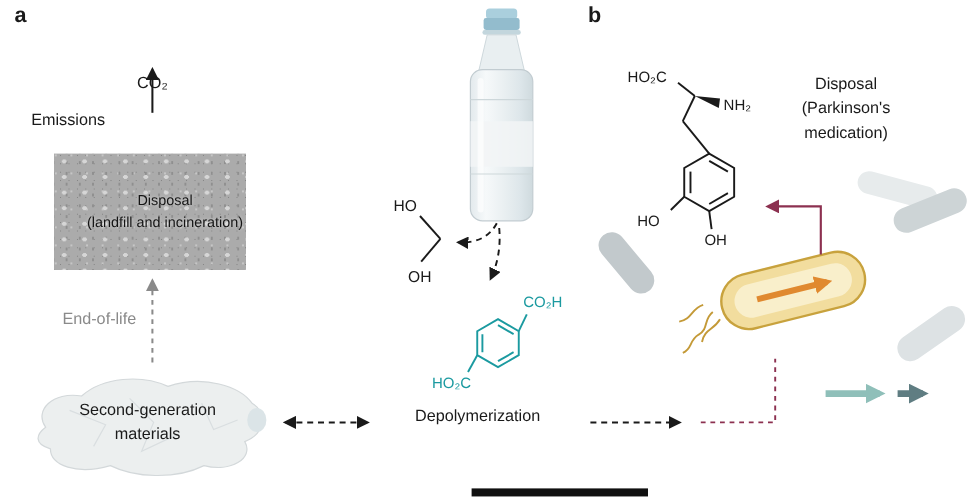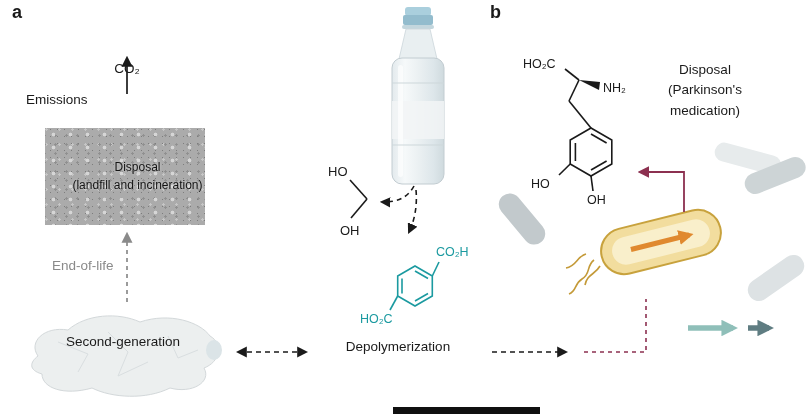--- a/index.html
+++ b/index.html
@@ -181,20 +181,21 @@
 
   <div class="panel-label" style="left:12px;top:2px;">a</div>
   <div class="panel-label" style="left:490px;top:2px;">b</div>
 
   <div class="txt center" style="left:100px;top:35px;width:54px;margin-top:24px;">CO₂</div>
   <div class="txt" style="left:26px;top:90px;">Emissions</div>
   <div class="txt gray" style="left:28px;top:256px;margin-left:24px;">End-of-life</div>
 
   <div class="txt center" style="left:28px;top:332px;width:190px;">
     <div>Second-generation</div>
+    <div>materials</div>
   </div>
 
 
   <div class="txt center" style="left:318px;top:337px;width:160px;">
     <div>Depolymerization</div>
   </div>
 
   <div class="txt center" style="left:640px;top:60px;width:130px;">
     <div>Disposal</div>
     <div>(Parkinson's</div>

